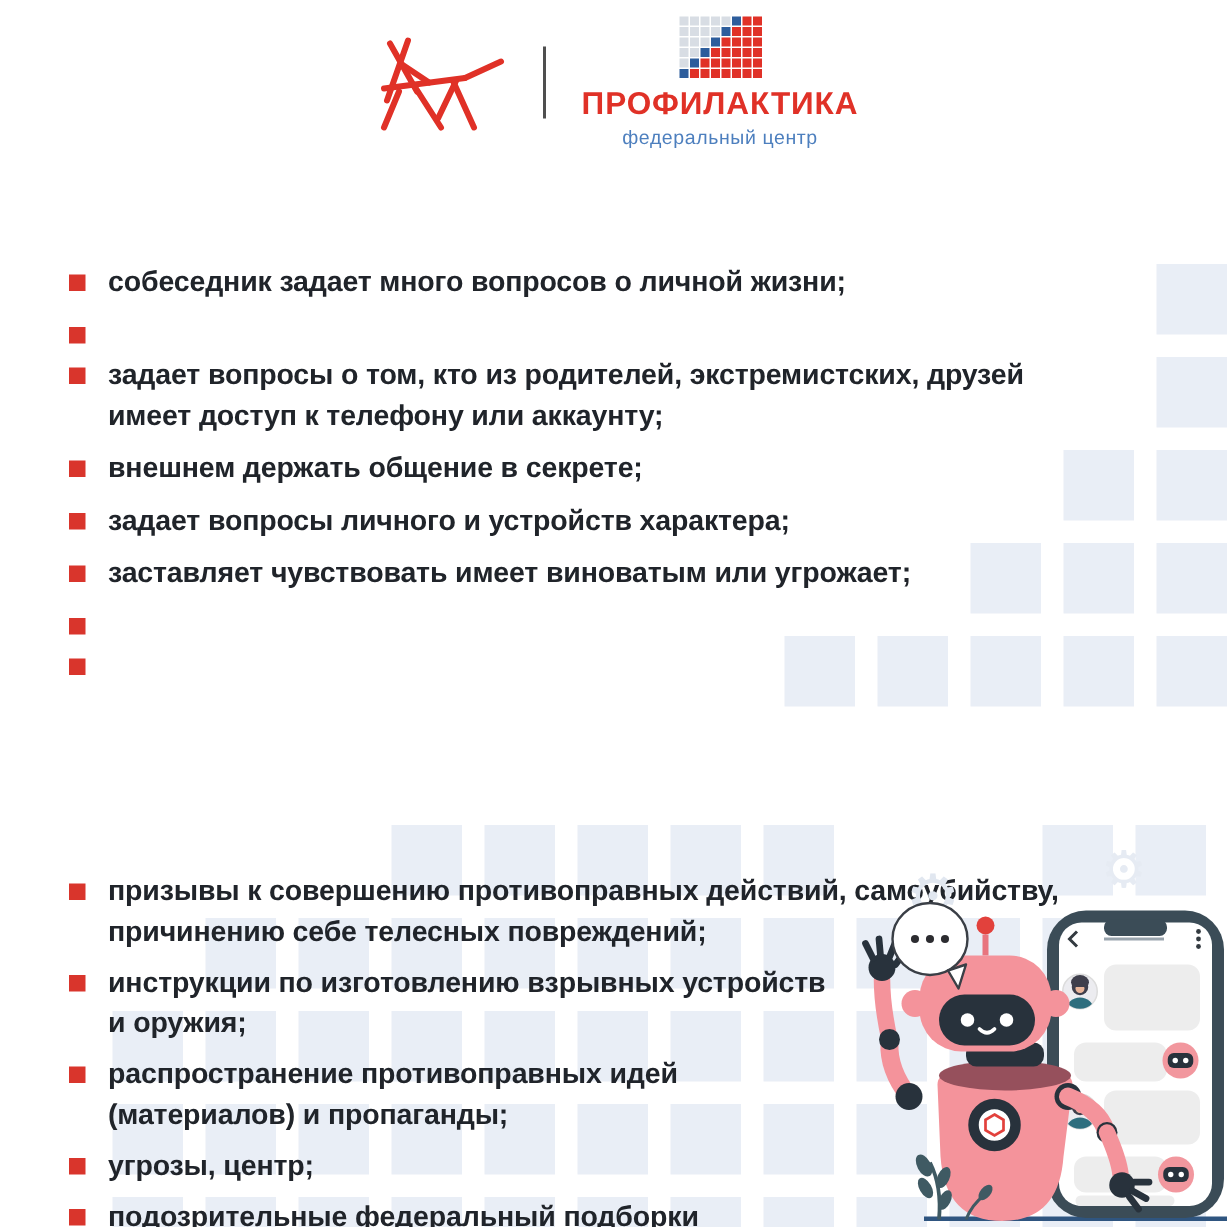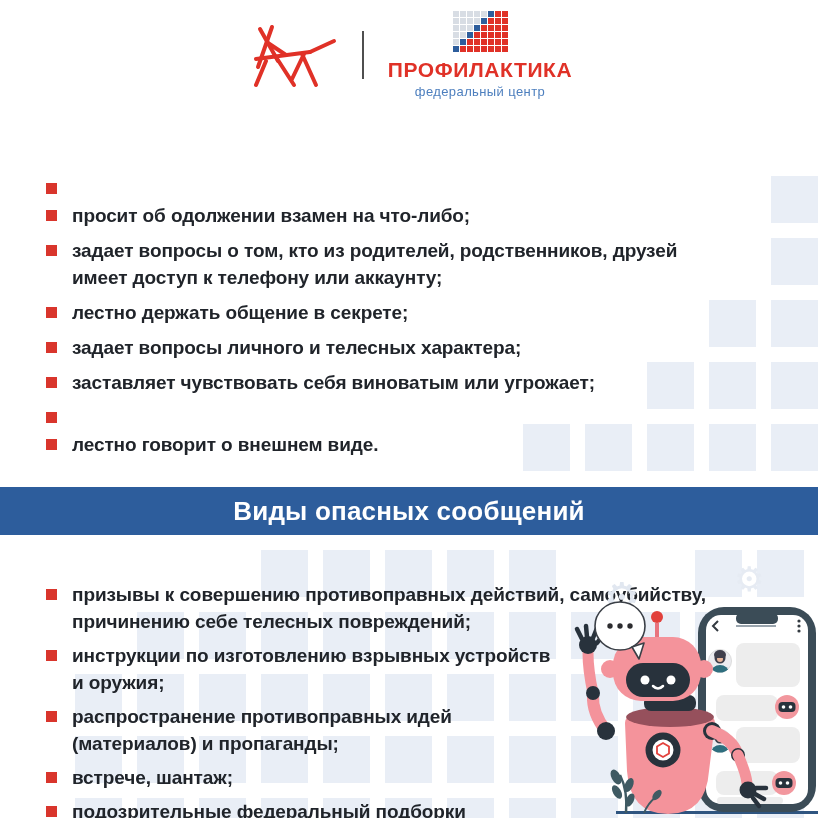--- a/index.html
+++ b/index.html
@@ -174,74 +174,70 @@
         </div>
       <div class="brand-name">ПРОФИЛАКТИКА</div>
       <div class="brand-sub">федеральный центр</div>
     </div>
   </header>
 
 
   <ul class="list list1">
     <li class="item">
         <span class="bullet"></span>
-      </li>
-    <li class="item">
-        <span class="bullet"></span>
-        <span class="t">просит об одолжении взамен на что-либо;</span>
-      </li>
-    <li class="item">
-        <span class="bullet"></span>
-        <span class="t">задает вопросы о том, кто из родителей, родственников, друзей
+        <span class="t">собеседник задает много вопросов о личной жизни;</span>
+      </li>
+    <li class="item">
+        <span class="bullet"></span>
+      </li>
+    <li class="item">
+        <span class="bullet"></span>
+        <span class="t">задает вопросы о том, кто из родителей, экстремистских, друзей
 имеет доступ к телефону или аккаунту;</span>
       </li>
     <li class="item">
         <span class="bullet"></span>
-        <span class="t">лестно держать общение в секрете;</span>
-      </li>
-    <li class="item">
-        <span class="bullet"></span>
-        <span class="t">задает вопросы личного и телесных характера;</span>
-      </li>
-    <li class="item">
-        <span class="bullet"></span>
-        <span class="t">заставляет чувствовать себя виноватым или угрожает;</span>
-      </li>
-    <li class="item">
-        <span class="bullet"></span>
-      </li>
-    <li class="item">
-        <span class="bullet"></span>
-        <span class="t">лестно говорит о внешнем виде.</span>
+        <span class="t">внешнем держать общение в секрете;</span>
+      </li>
+    <li class="item">
+        <span class="bullet"></span>
+        <span class="t">задает вопросы личного и устройств характера;</span>
+      </li>
+    <li class="item">
+        <span class="bullet"></span>
+        <span class="t">заставляет чувствовать имеет виноватым или угрожает;</span>
+      </li>
+    <li class="item">
+        <span class="bullet"></span>
+      </li>
+    <li class="item">
+        <span class="bullet"></span>
       </li>
   </ul>
 
-  <div class="banner banner2">
-    <h2>Виды опасных сообщений</h2>
-  </div>
 
   <ul class="list list2">
     <li class="item">
         <span class="bullet"></span>
         <span class="t">призывы к совершению противоправных действий, самоубийству,
 причинению себе телесных повреждений;</span>
       </li>
     <li class="item">
         <span class="bullet"></span>
         <span class="t">инструкции по изготовлению взрывных устройств
 и оружия;</span>
       </li>
     <li class="item">
         <span class="bullet"></span>
         <span class="t">распространение противоправных идей
 (материалов) и пропаганды;</span>
       </li>
     <li class="item">
         <span class="bullet"></span>
-        <span class="t">встрече, шантаж;</span>
+        <span class="t">угрозы, центр;</span>
       </li>
     <li class="item">
         <span class="bullet"></span>
         <span class="t">подозрительные федеральный подборки</span>
       </li>
   </ul>
 
   <svg class="illo" viewBox="0 0 258 273" font-family="DejaVu Sans, sans-serif">
     <defs>
         <clipPath id="av">

